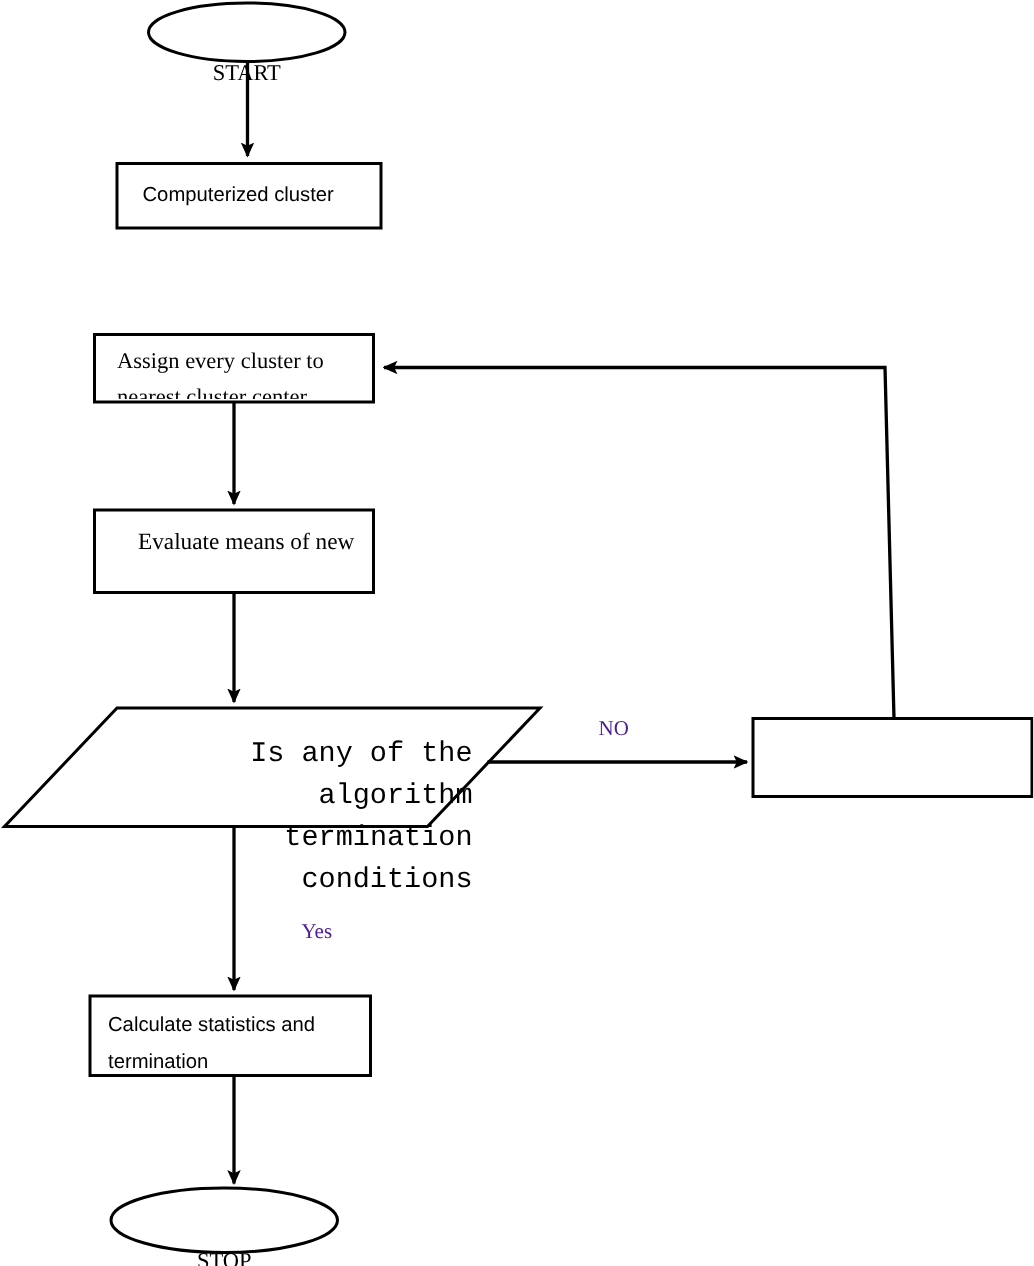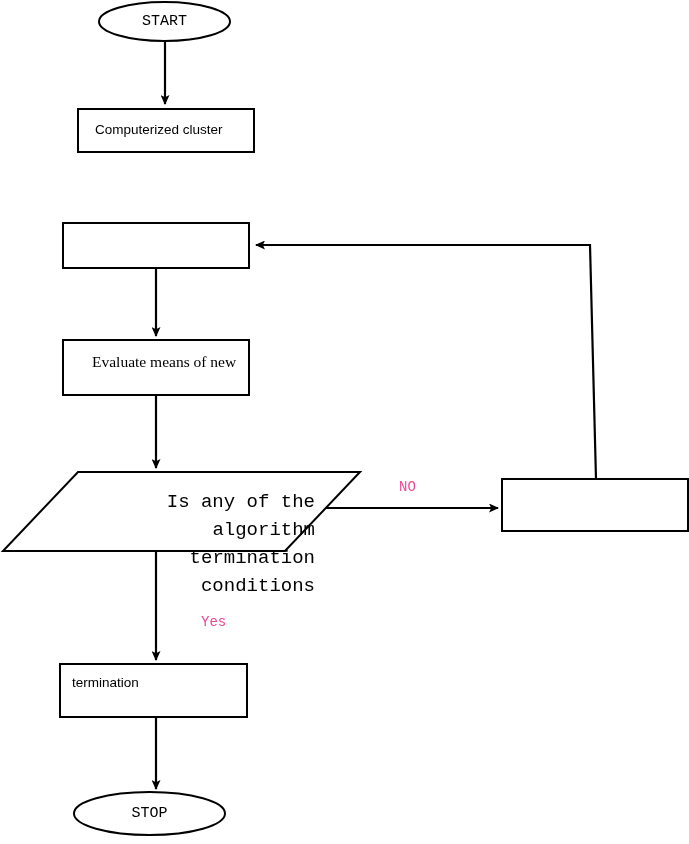--- a/index.html
+++ b/index.html
@@ -24,26 +24,27 @@
     width: 689px;
     height: 844px;
   }
   .node-label {
     position: absolute;
     box-sizing: border-box;
     pointer-events: none;
     color: #000000;
   }
   .terminator-label {
-    font-family: Liberation Mono, monospace;
+    font-family: Liberation Serif, serif;
     font-size: 15px;
     text-align: center;
     display: flex;
     align-items: center;
     justify-content: center;
+    margin-top: 28px;
   }
   .box-label-sans {
     font-family: "Liberation Sans", sans-serif;
     font-size: 13.5px;
     line-height: 25px;
     text-align: left;
   }
   .box-label-serif {
     font-family: "Liberation Serif", serif;
     font-size: 15px;
@@ -56,23 +57,23 @@
     line-height: 27px;
     text-align: left;
   }
   .decision-label {
     font-family: Liberation Mono, monospace;
     font-size: 19px;
     line-height: 28px;
     text-align: right;
   }
   .edge-label {
-    font-family: Liberation Mono, monospace;
+    font-family: Liberation Serif, serif;
     font-size: 14px;
-    color: #ec4899;
+    color: #4c1d95;
   }
   .clip-box {
     overflow: hidden;
     border-radius: 16px;
   }
 </style>
 </head>
 <body>
 
 <div id="flowchart-root">
@@ -115,32 +116,37 @@
     <ellipse cx="149.5" cy="813.5" rx="75.5" ry="21.5" fill="#ffffff" stroke="#000000" stroke-width="2"></ellipse>
   </svg>
 
   <div class="node-label terminator-label" style="left:99px; top:2px; width:131px; height:39px;">START</div>
 
   <div class="node-label box-label-sans clip-box" style="left:80px; top:111px; width:172px; height:39px; padding-left:15px; padding-top:6px;">
     <div>Computerized cluster</div>
     <div>centers</div>
   </div>
 
+  <div class="node-label box-label-serif clip-box" style="left:65px; top:225px; width:182px; height:41px; padding-left:13px; padding-top:4px;">
+    <div>Assign every cluster to</div>
+    <div>nearest cluster center</div>
+  </div>
 
   <div class="node-label box-label-serif-spread clip-box" style="left:65px; top:342px; width:182px; height:51px; padding-left:27px; padding-top:6px;">
     <div>Evaluate  means  of  new</div>
   </div>
 
   <div class="node-label decision-label" style="left:85px; top:488px; width:230px; height:60px;">
     <div>Is any of the algorithm</div>
     <div>termination conditions</div>
   </div>
 
 
   <div class="node-label box-label-sans clip-box" style="left:62px; top:666px; width:183px; height:49px; padding-left:10px; padding-top:4px;">
+    <div>Calculate  statistics  and</div>
     <div>termination</div>
   </div>
 
   <div class="node-label terminator-label" style="left:74px; top:792px; width:151px; height:43px;">STOP</div>
 
   <div class="node-label edge-label" style="left:399px; top:479px;">NO</div>
 
   <div class="node-label edge-label" style="left:201px; top:614px;text-align:right;">Yes</div>
 
 </div>

